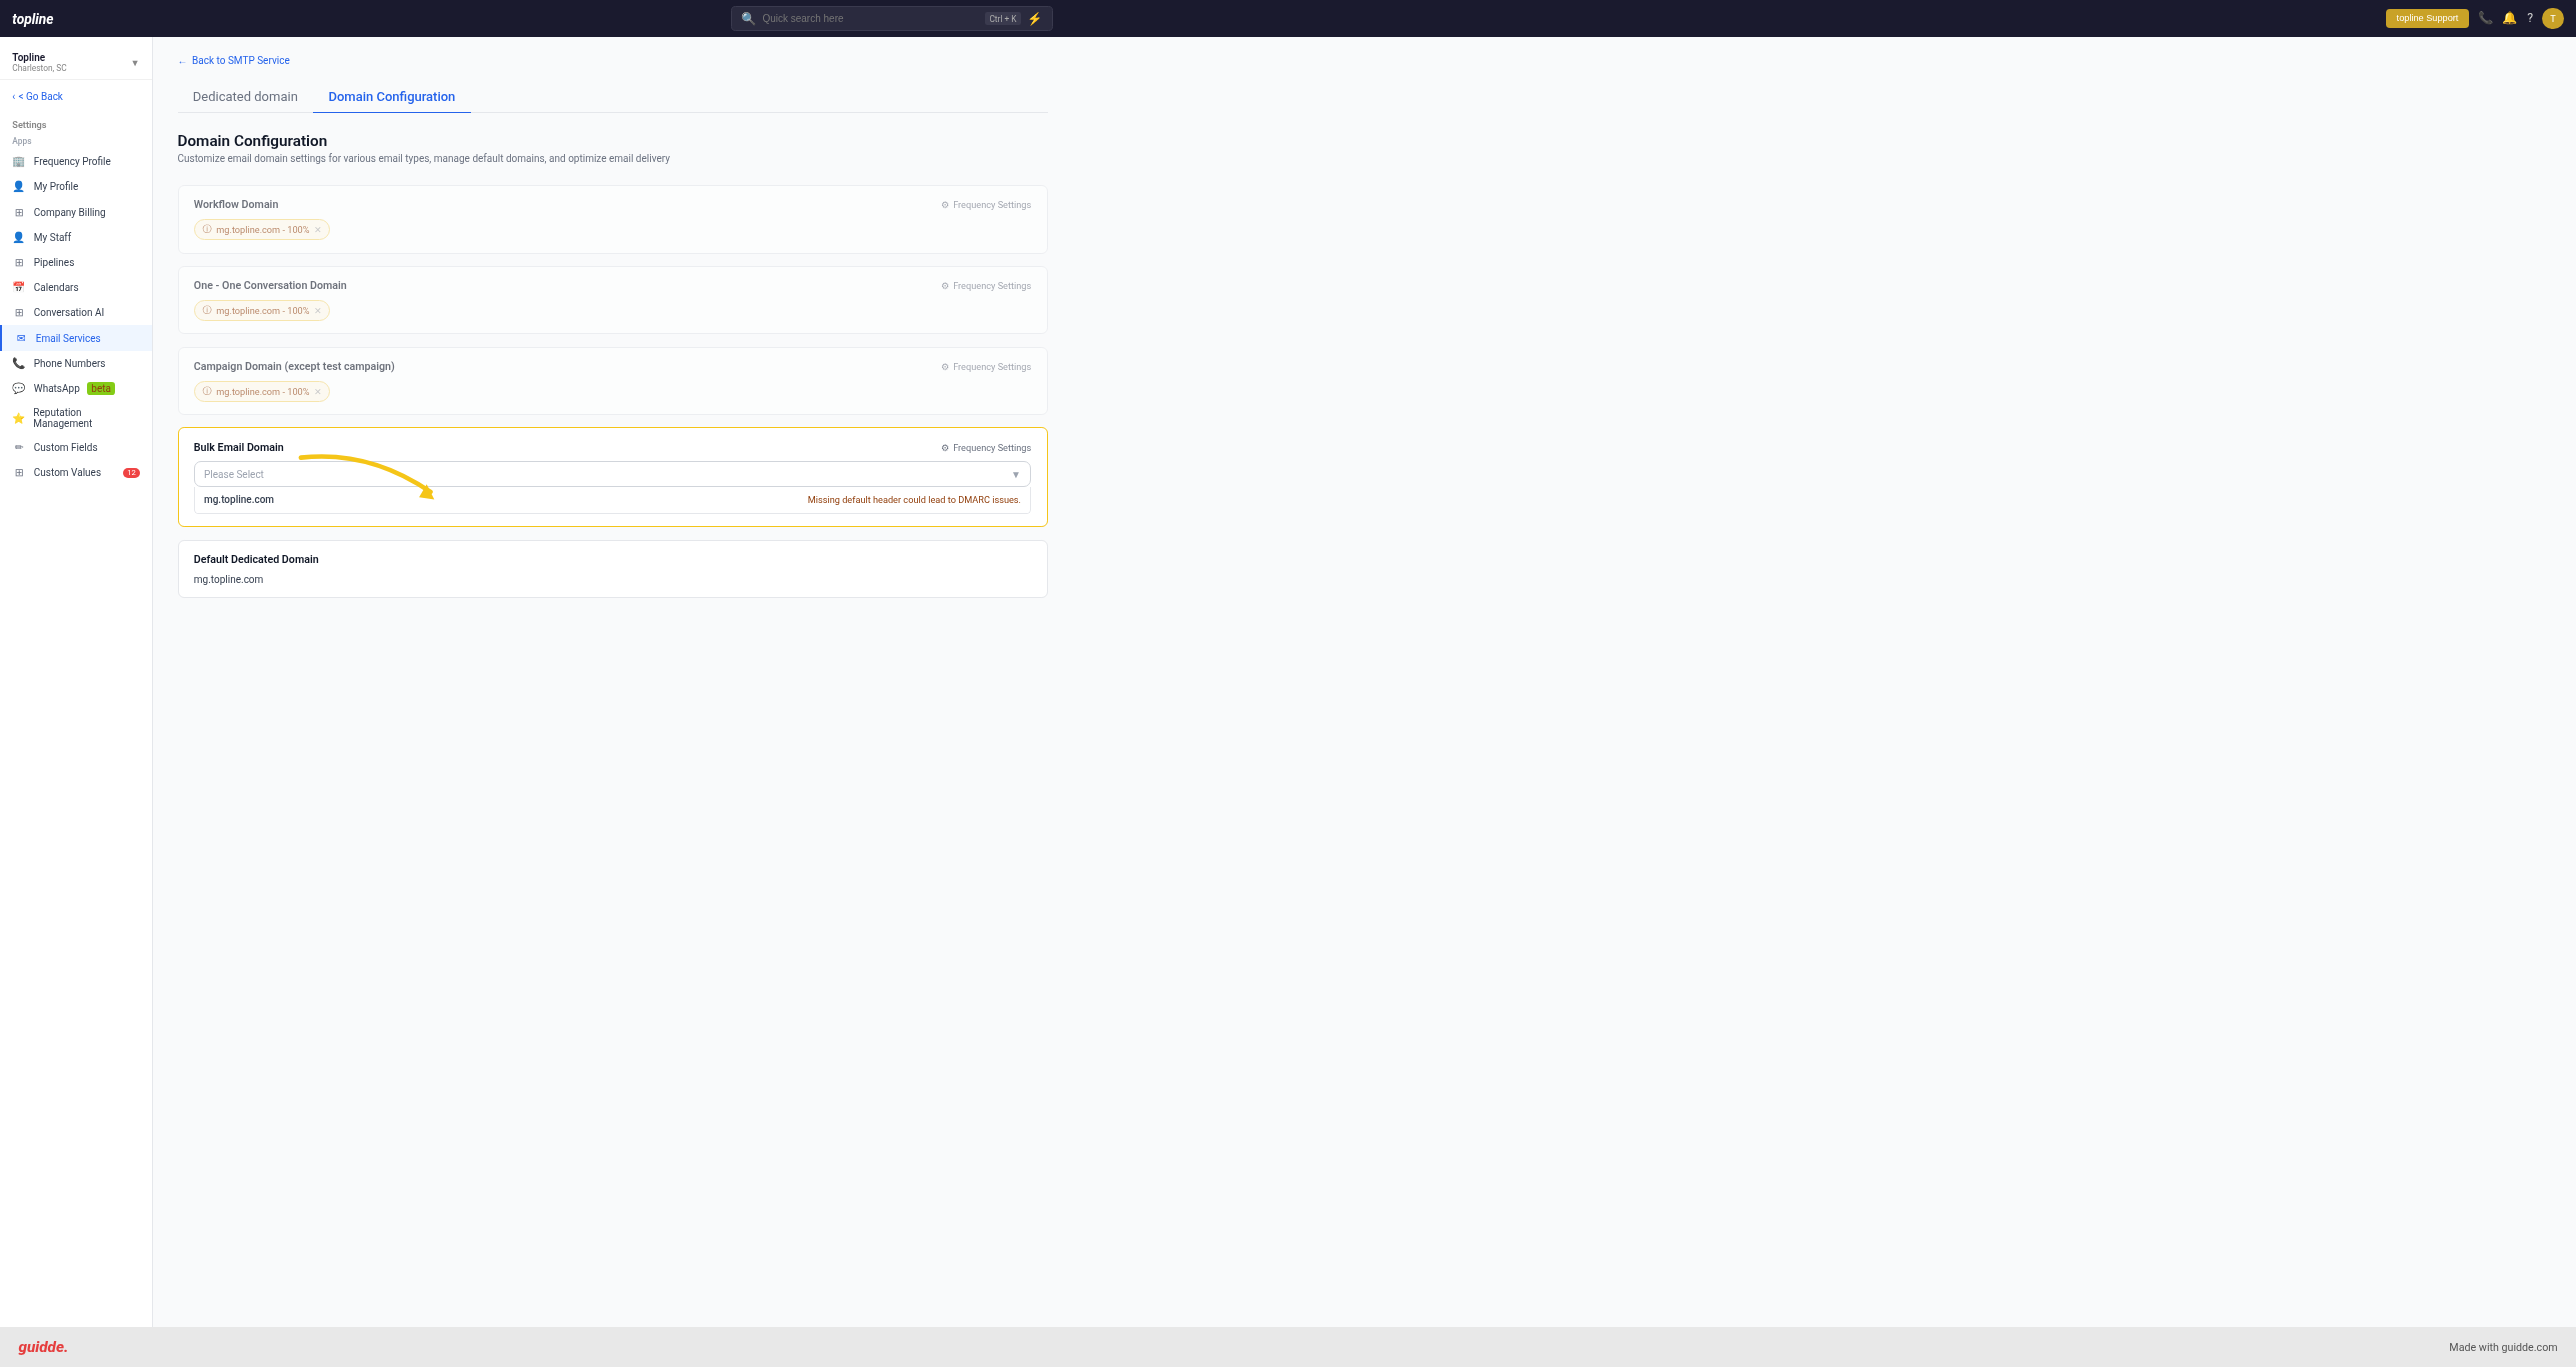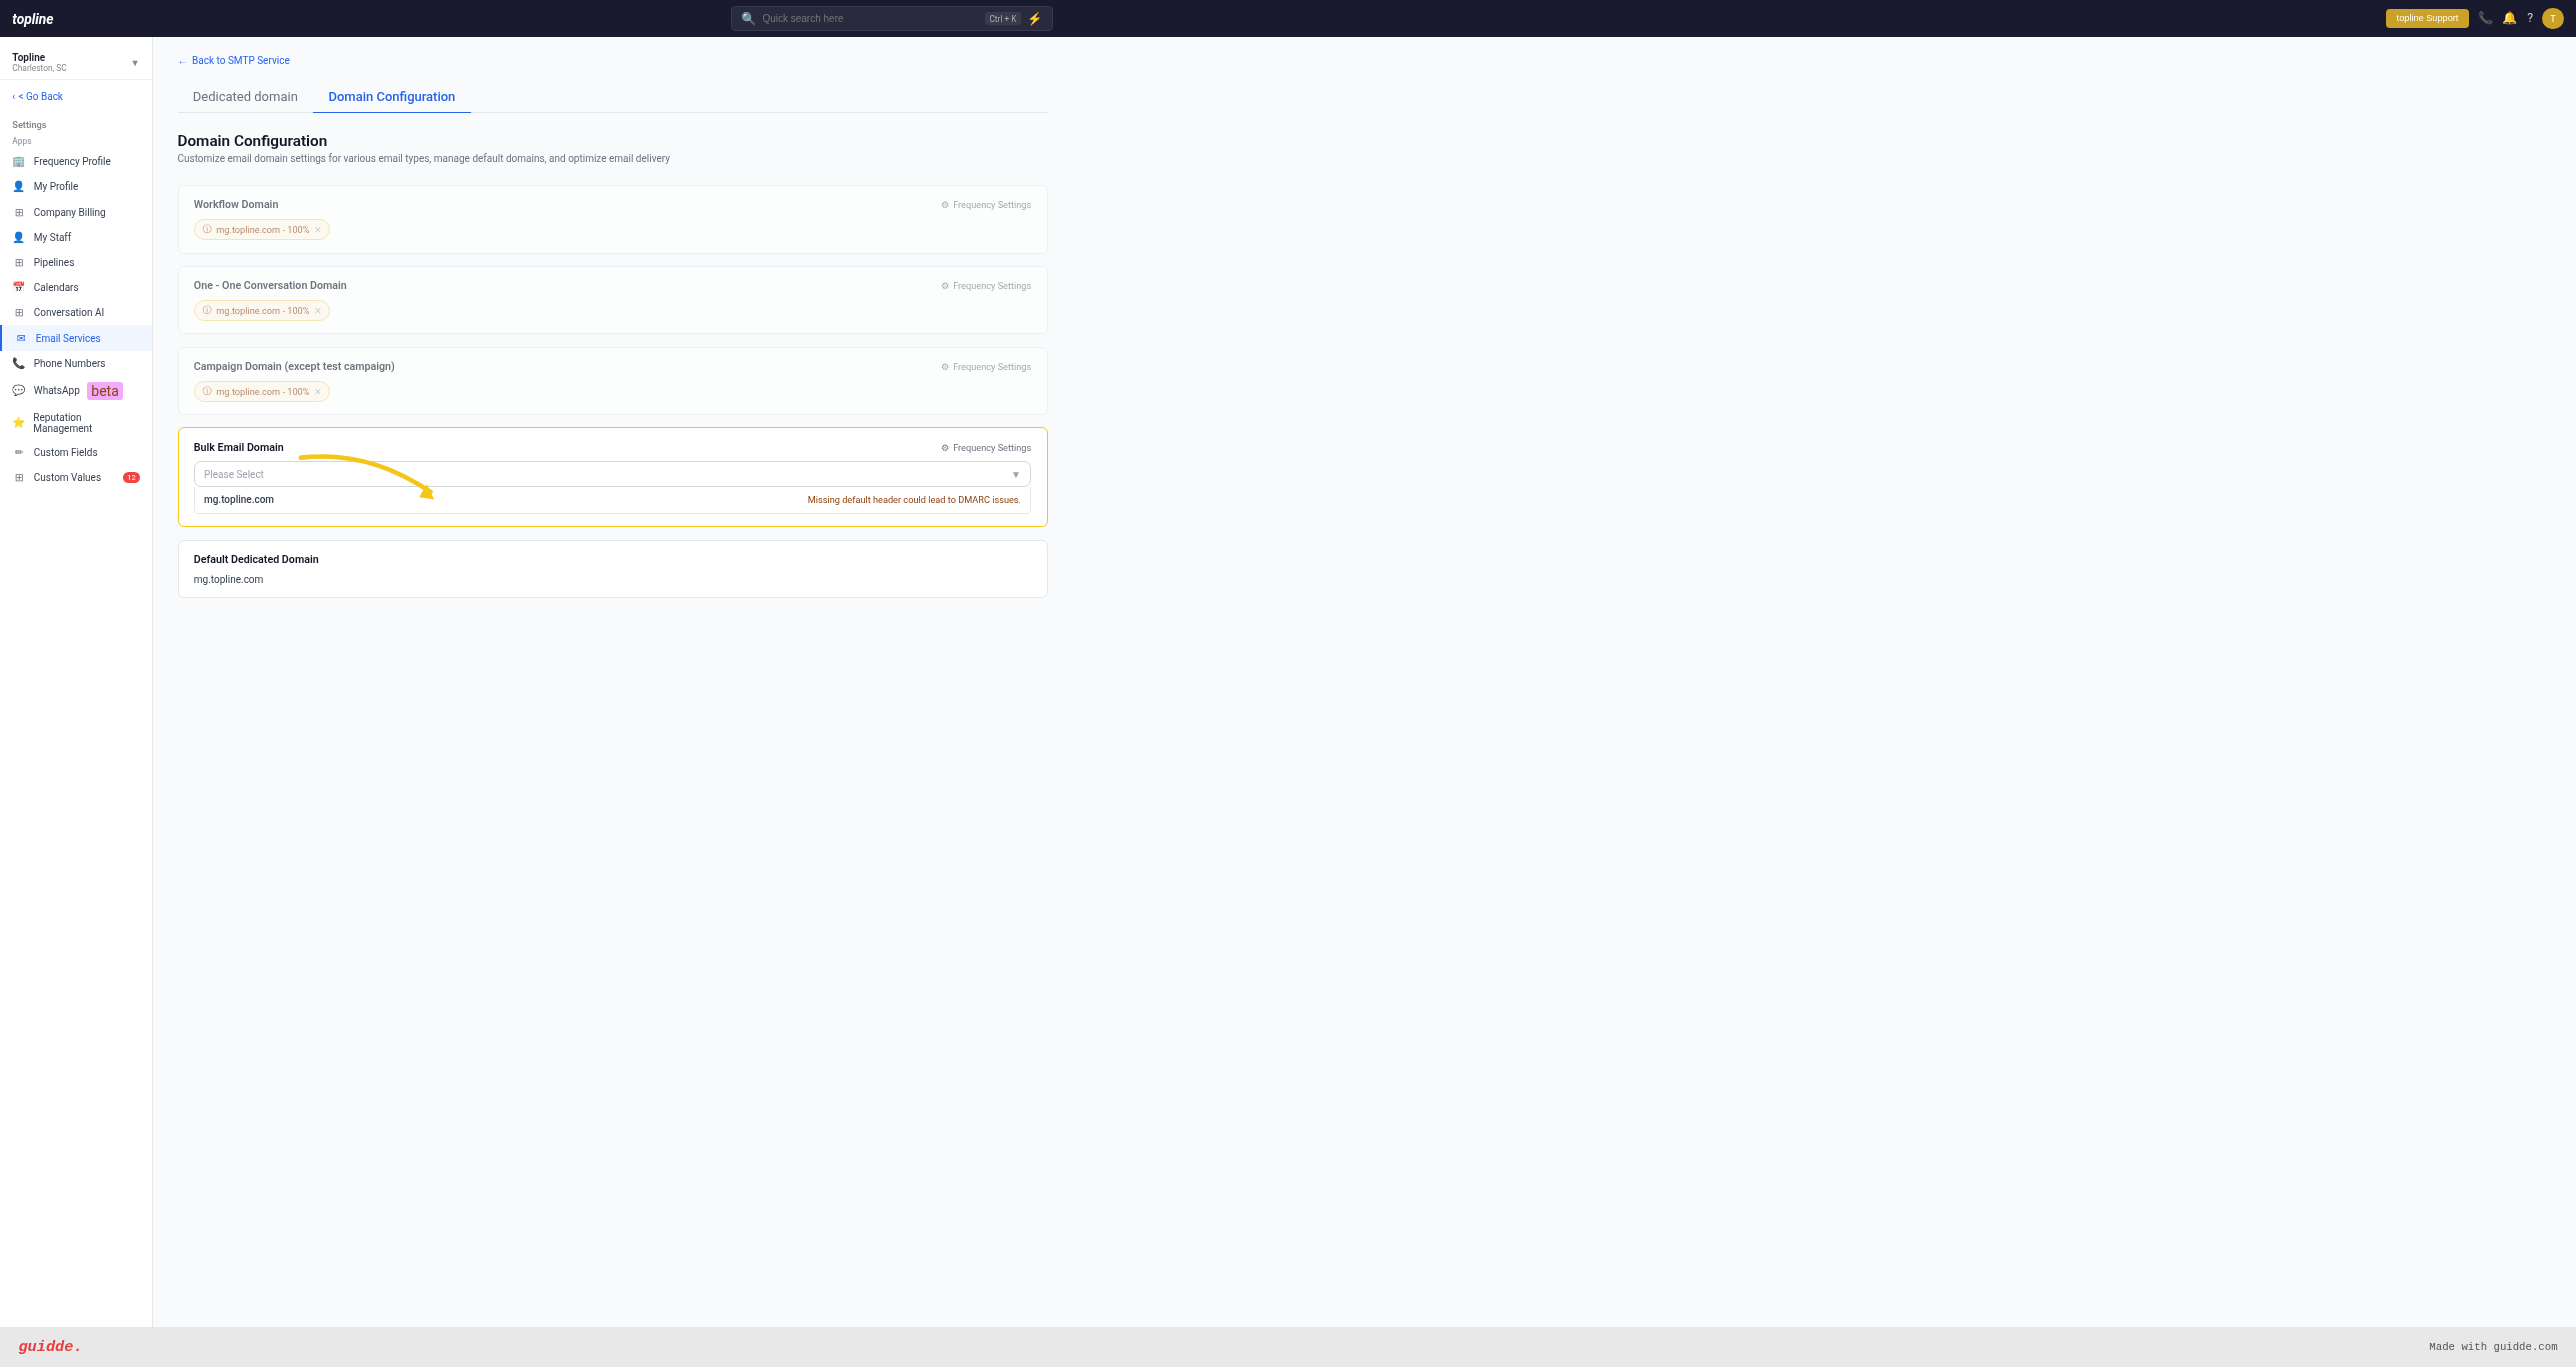--- a/index.html
+++ b/index.html
@@ -162,23 +162,23 @@
     .sidebar-item.active .sidebar-item-icon { color: #2563eb; }
     .sidebar-badge {
       background: #ef4444;
       color: #fff;
       font-size: 7.7px;
       border-radius: 7.7px;
       padding: 0.8px 3.8px;
       margin-left: auto;
     }
     .beta-badge {
-      background: #f0abfc;
+      background: #84cc16;
       color: #92400e;
-      font-size: 14px;
+      font-size: 10px;
       border-radius: 3.1px;
       padding: 0.8px 3.8px;
     }
 
     
     .main-content {
       flex: 1;
       overflow-y: auto;
       background: #f9fafb;
       padding: 0;
@@ -356,21 +356,20 @@
       height: 40px;
       display: flex;
       align-items: center;
       justify-content: space-between;
       padding: 0 18.4px;
       position: fixed;
       bottom: 0;
       left: 0;
       right: 0;
       z-index: 50;
-      font-family: Liberation Mono, monospace;
     }
     .footer-logo {
       font-size: 15.3px;
       font-weight: 800;
       color: #e53e3e;
       font-style: italic;
     }
     .footer-text {
       font-size: 10.7px;
       color: #555;

